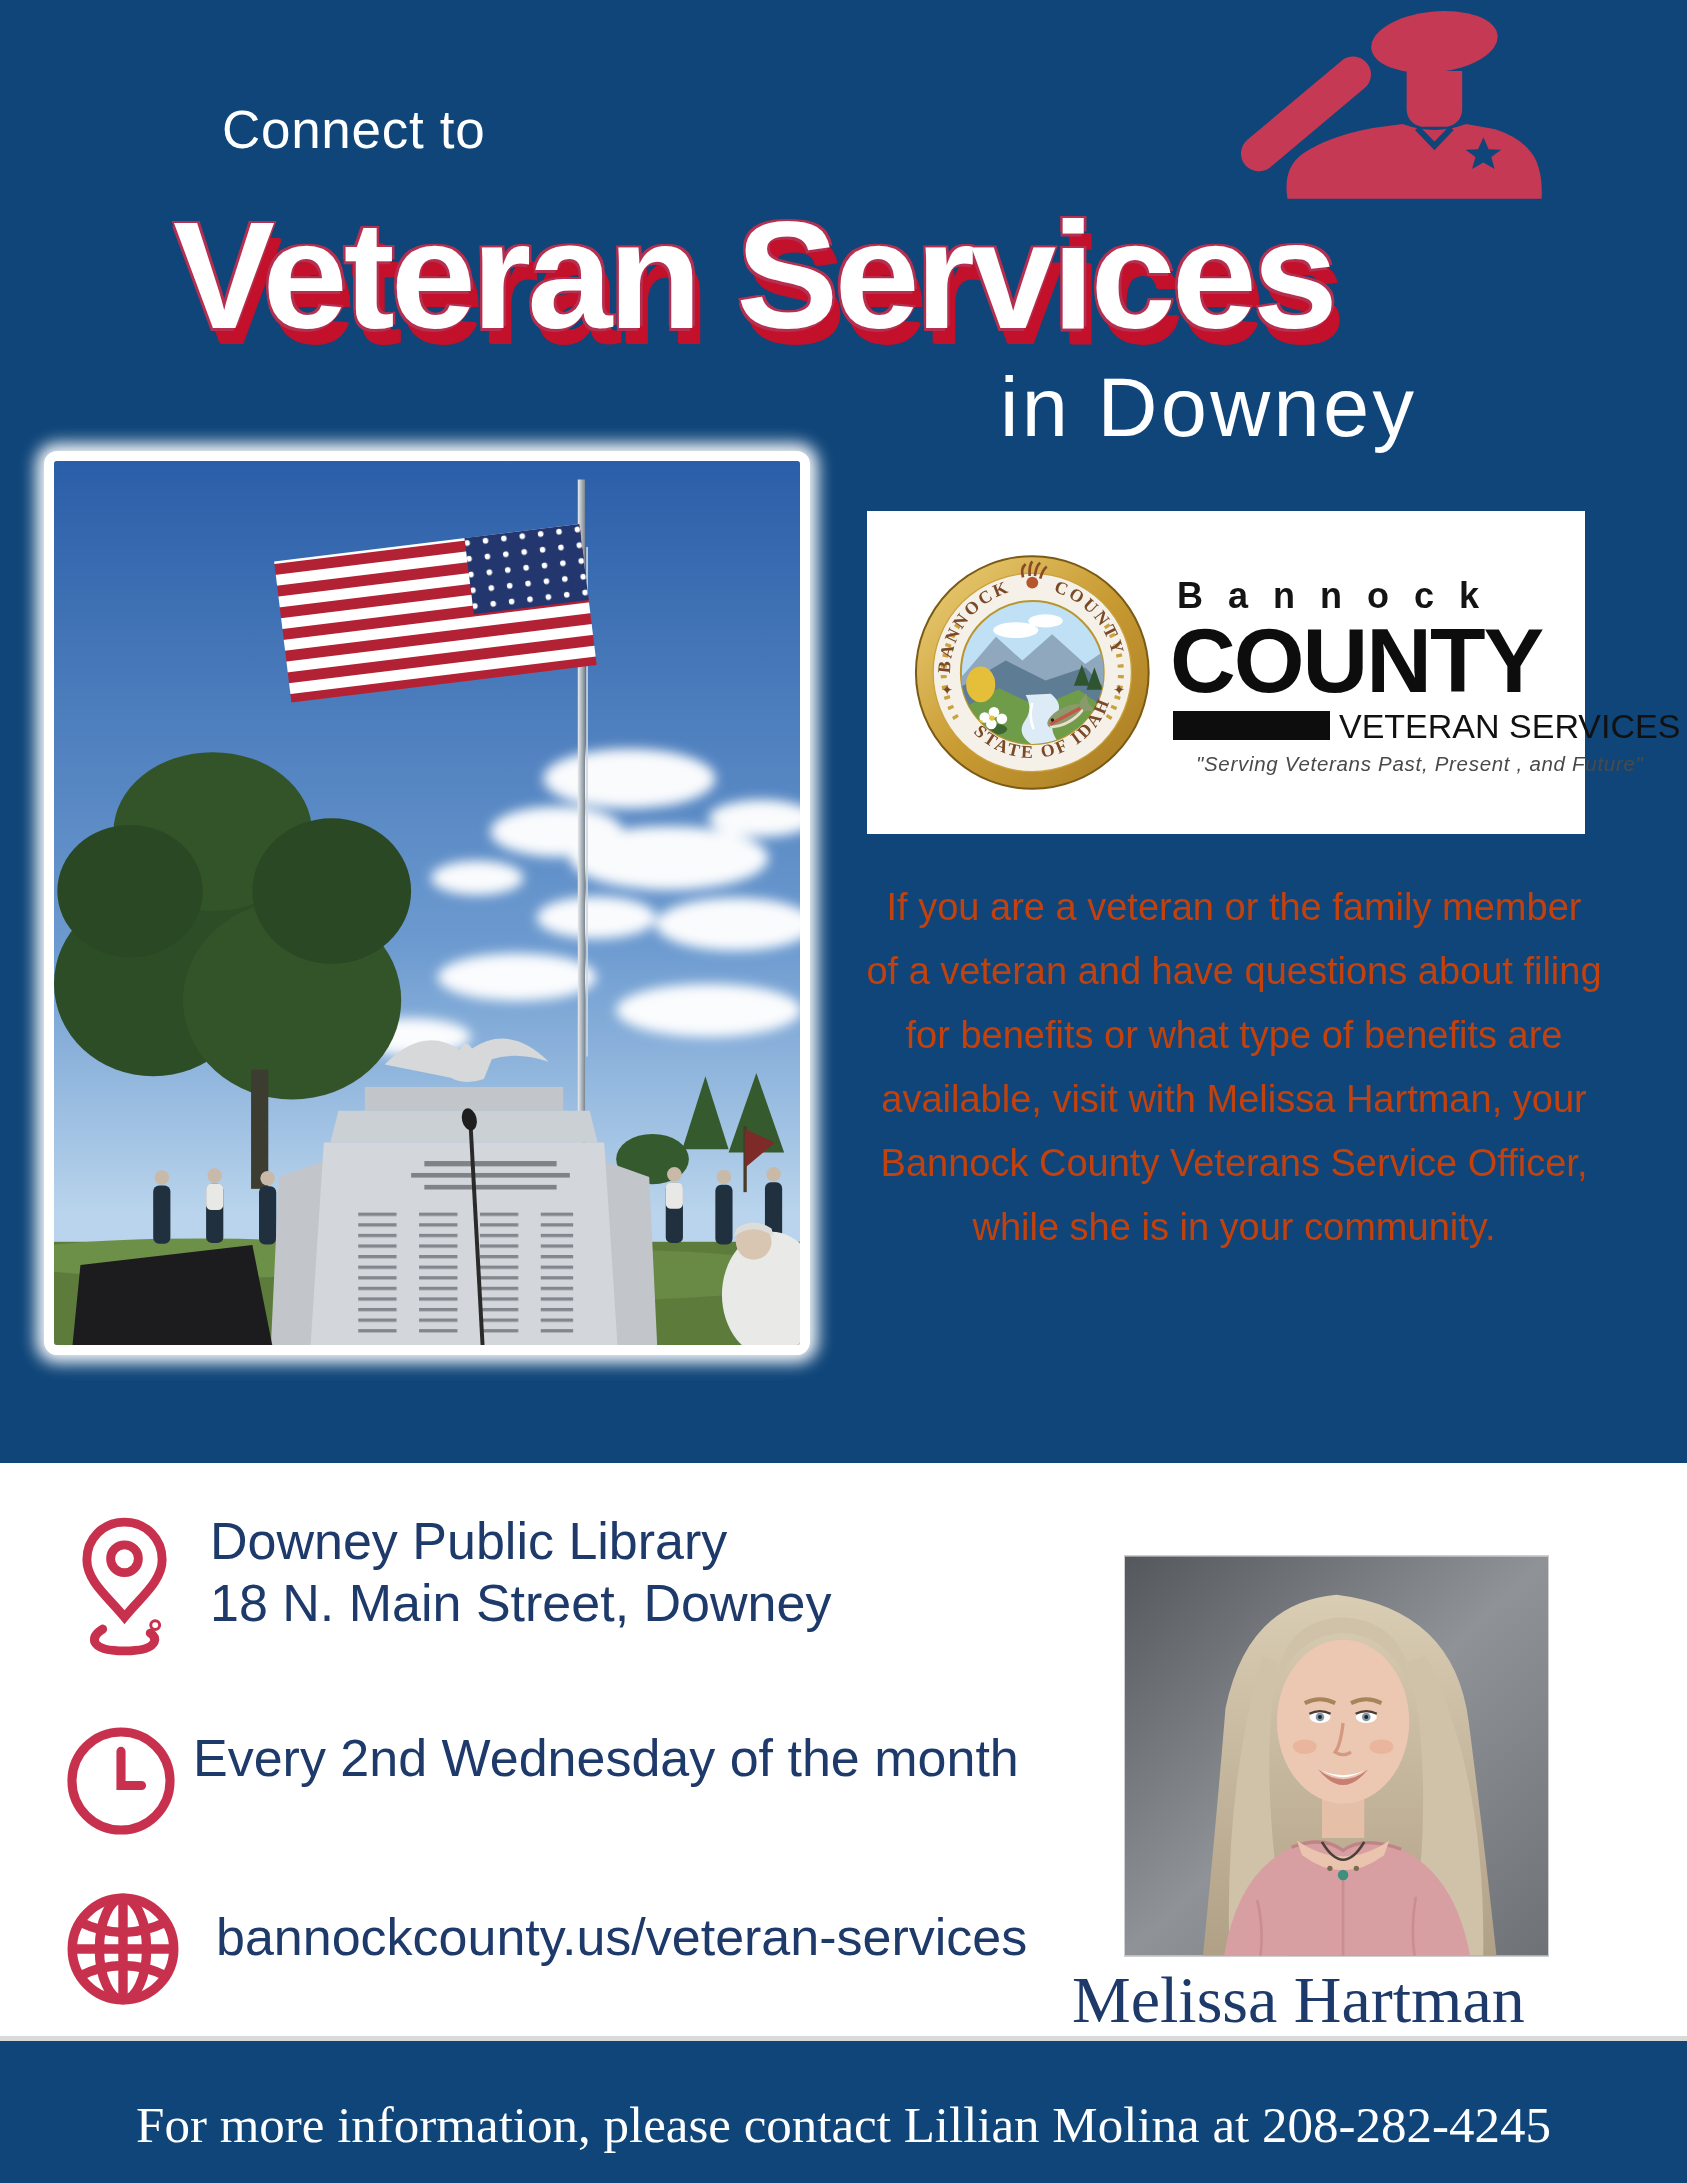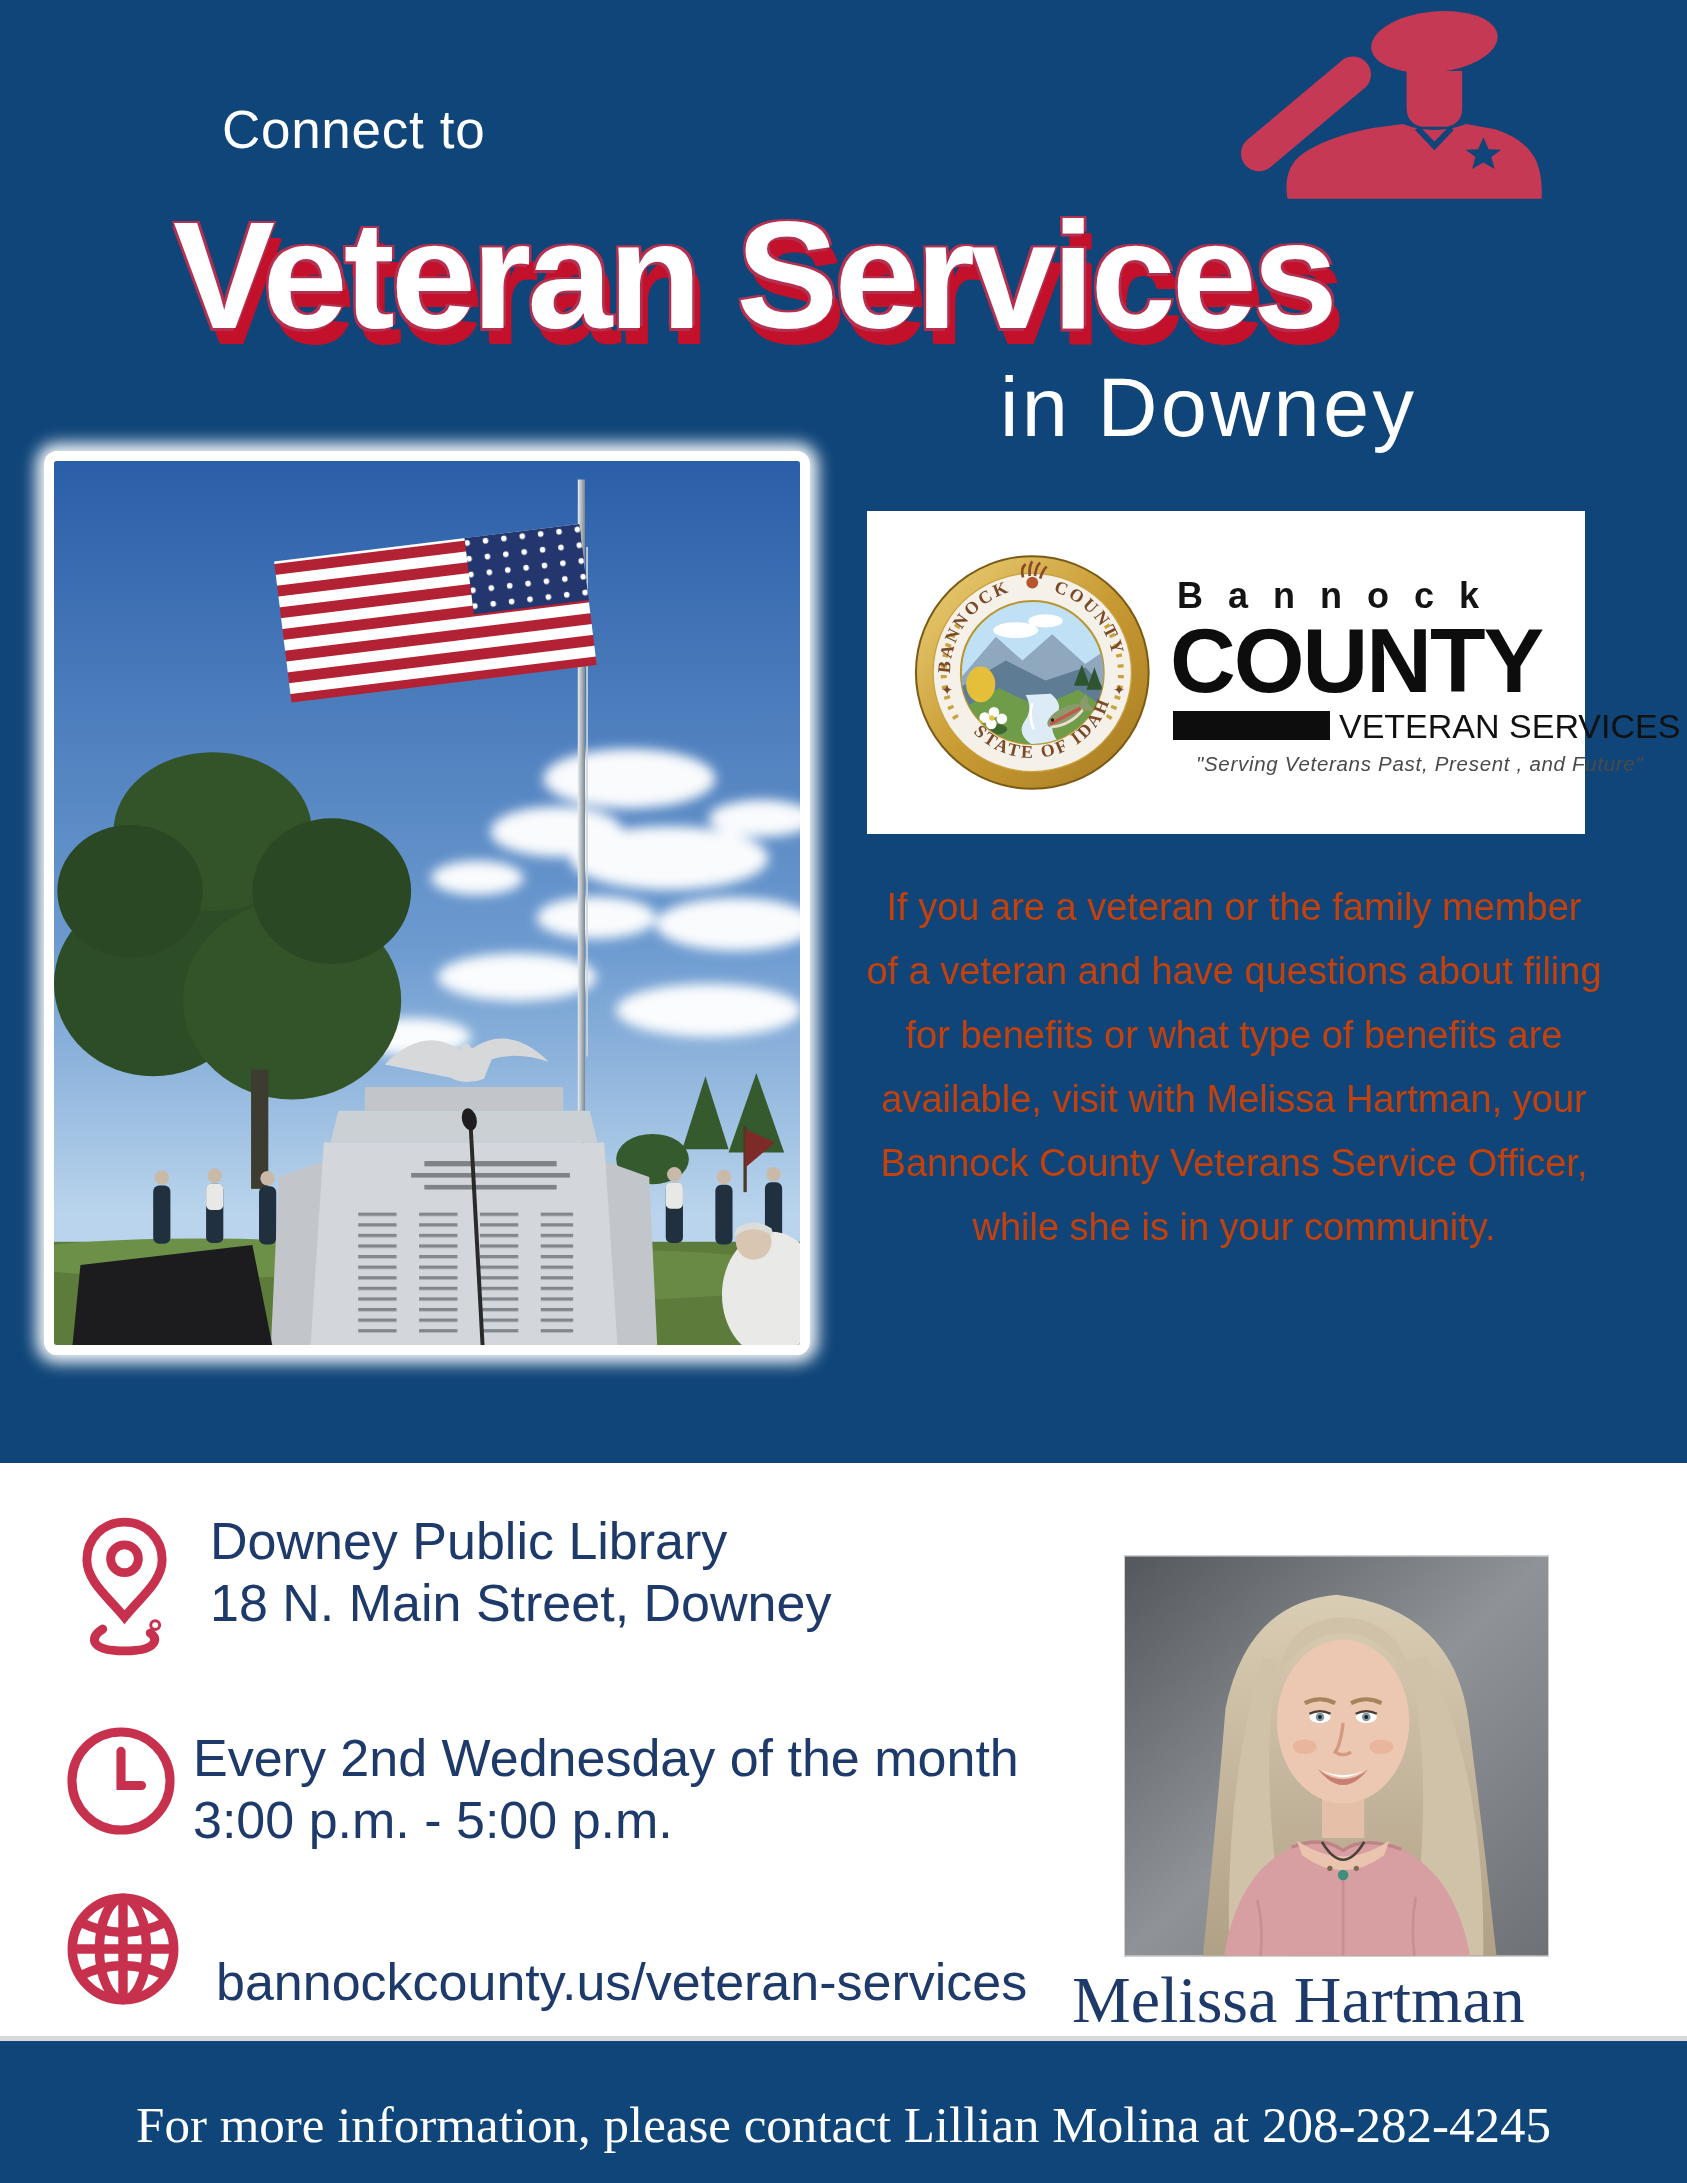--- a/index.html
+++ b/index.html
@@ -38,21 +38,21 @@
 
   
   .intro{left:781px;top:875px;width:906px;color:#c2410c;font-size:38px;
       line-height:64px;text-align:center;}
 
   
   .detail-text{color:#1e3a6b;font-family:Liberation Sans, sans-serif;font-size:52px;
       line-height:62px;white-space:nowrap;}
   .row1-text{left:210px;top:1510px;}
   .row2-text{left:193px;top:1727px;}
-  .row3-text{left:216px;top:1951px;}
+  .row3-text{left:216px;top:1906px;}
   .icon-pin{left:73px;top:1514px;}
   .icon-clock{left:64px;top:1724px;}
   .icon-globe{left:64px;top:1890px;}
 
   
   .officer-photo{left:1125px;top:1556px;width:423px;height:400px;overflow:hidden;
       outline:0.7px solid #cfcfcf;}
   .officer-name{left:1072px;top:1962px;width:529px;text-align:left;color:#1e3a6b;
       font-family:"Liberation Serif",serif;font-size:66px;white-space:nowrap;}
 
@@ -306,21 +306,20 @@
 </div>
 
 <svg class="abs icon-clock" width="114" height="114" viewBox="0 0 100 100">
   <g fill="none" stroke="#c8314e" stroke-width="8" stroke-linecap="round">
     <circle cx="50" cy="50" r="43"></circle>
     <path d="M50,24 L50,54 L68,54"></path>
   </g>
 </svg>
 <div class="abs detail-text row2-text">
   <div>Every 2nd Wednesday of the month</div>
-  <div>3:00 p.m. - 5:00 p.m.</div>
 </div>
 
 <svg class="abs icon-globe" width="118" height="118" viewBox="0 0 100 100">
   <g fill="none" stroke="#c8314e" stroke-width="8">
     <circle cx="50" cy="50" r="43"></circle>
     <ellipse cx="50" cy="50" rx="20" ry="43"></ellipse>
     <line x1="50" y1="7" x2="50" y2="93"></line>
     <line x1="7" y1="50" x2="93" y2="50"></line>
     <path d="M13,27 Q50,45 87,27"></path>
     <path d="M13,73 Q50,55 87,73"></path>

